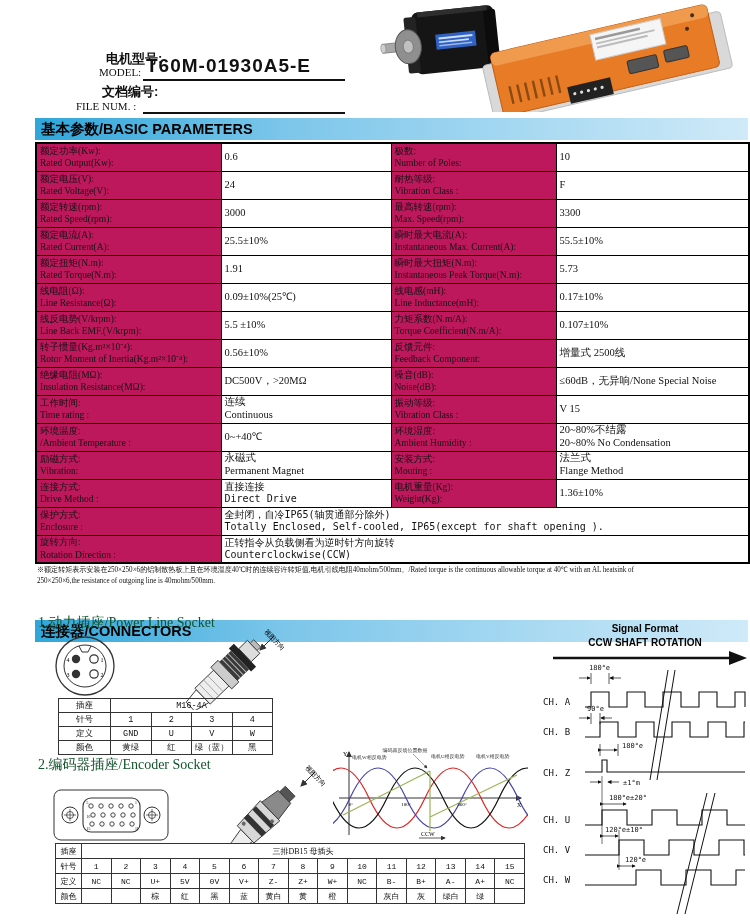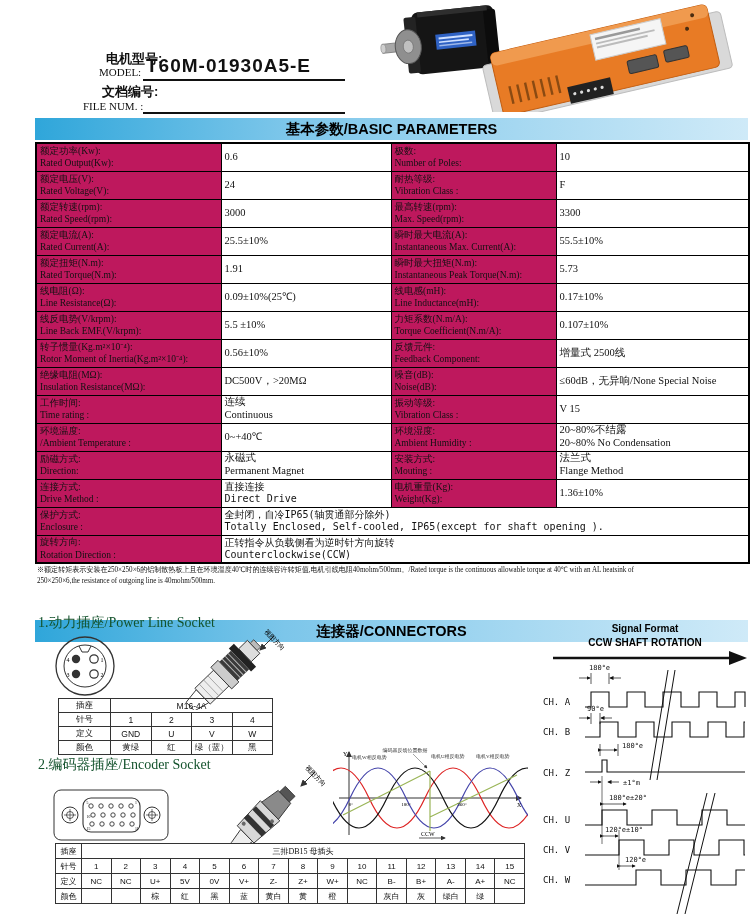--- a/index.html
+++ b/index.html
@@ -2,21 +2,21 @@
 <html><head>
 <meta charset="utf-8">
 <style>
   html,body{margin:0;padding:0;background:#fff;}
   body{width:750px;height:921px;position:relative;overflow:hidden;
        font-family:"Liberation Serif",serif;color:#111;}
   .abs{position:absolute;}
   .bar{left:35px;width:713px;height:22px;box-sizing:border-box;
        background:linear-gradient(90deg,#2fa6da 0%,#7cc6ea 35%,#cfeaf8 100%);
        font-family:"Liberation Sans",sans-serif;font-weight:bold;font-size:14.5px;
-       padding:2px 6px;color:#000;text-align:center;}
+       padding:2px 6px;color:#000;}
   .sect-title{font-size:14px;color:#14532d;}
   
   .hl-cn{font-family:"Liberation Sans",sans-serif;font-weight:bold;font-size:13px;padding-left:18px;}
   .hl-en{font-size:11px;}
   .model-val{font-family:"Liberation Sans",sans-serif;font-weight:bold;font-size:19px;letter-spacing:1px;}
   .uline{border-bottom:2px solid #111;height:0;}
   
   table{border-collapse:collapse;table-layout:fixed;}
   .main{left:35px;top:142px;width:713px;border:2px solid #000;}
   .main td{border:1px solid #000;padding:0 3px;overflow:hidden;vertical-align:middle;}
@@ -25,33 +25,33 @@
   .val{font-size:10.5px;line-height:1.2;white-space:nowrap;}
   .mono{font-family:"DejaVu Sans Mono",monospace;font-size:10px;}
   
   .fn{font-size:7.5px;line-height:1.45;white-space:nowrap;transform:scaleX(.94);transform-origin:left top;}
   
   .ptab{left:58px;top:698px;width:215px;border:1px solid #333;}
   .ptab td{border:1px solid #333;text-align:center;font-size:8.5px;padding:0;height:13px;overflow:hidden;}
   .etab{left:55px;top:843px;width:470px;border:1px solid #333;}
   .etab td{border:1px solid #333;text-align:center;font-size:8px;padding:0;height:14px;overflow:hidden;}
   .cjk{font-size:8.5px;}
-  .mono2{font-family:Liberation Sans, sans-serif;font-size:8px;margin-left:6px;}
+  .mono2{font-family:Liberation Mono, monospace;font-size:8px;margin-left:6px;}
   svg{position:absolute;overflow:hidden;}
   .svgtxt{font-family:"DejaVu Sans Mono",monospace;}
 </style>
 </head>
 <body>
 
 <div class="abs hl-cn" style="left:88px;top:50px;">电机型号:</div>
 <div class="abs hl-en" style="left:99px;top:66px;">MODEL:</div>
 <div class="abs model-val" style="left:146px;top:55px;">T60M-01930A5-E</div>
 <div class="abs uline" style="left:143px;top:79px;width:202px;"></div>
 <div class="abs hl-cn" style="left:84px;top:83px;">文档编号:</div>
-<div class="abs hl-en" style="left:83px;top:100px;">FILE NUM. :</div>
+<div class="abs hl-en" style="left:76px;top:100px;">FILE NUM. :</div>
 <div class="abs uline" style="left:143px;top:112px;width:202px;"></div>
 
 <svg style="left:378px;top:0;" width="130" height="85">
   <g transform="rotate(-6 65 42)">
     <rect x="4" y="38" width="26" height="9" fill="#a8a8a8" stroke="#777" stroke-width="0.8"></rect>
     <ellipse cx="5" cy="42.5" rx="2.5" ry="4.5" fill="#cfcfcf" stroke="#888" stroke-width="0.6"></ellipse>
     <rect x="36" y="10" width="82" height="62" rx="6" fill="#151515"></rect>
     <rect x="108" y="14" width="12" height="54" rx="3" fill="#0c0c0c"></rect>
     <rect x="28" y="14" width="12" height="56" rx="2" fill="#232323"></rect>
     <ellipse cx="30" cy="43" rx="13" ry="17" fill="#8f8f8f" stroke="#555" stroke-width="1"></ellipse>
@@ -279,21 +279,21 @@
           <div>Ambient Humidity :</div>
         </td>
     <td class="val">
           <div>20~80%不结露</div>
           <div>20~80% No Condensation</div>
         </td>
   </tr>
   <tr>
     <td class="lbl">
           <div>励磁方式:</div>
-          <div>Direction:</div>
+          <div>Vibration:</div>
         </td>
     <td class="val">
           <div>永磁式</div>
           <div>Permanent Magnet</div>
         </td>
     <td class="lbl">
           <div>安装方式:</div>
           <div>Mouting :</div>
         </td>
     <td class="val">

